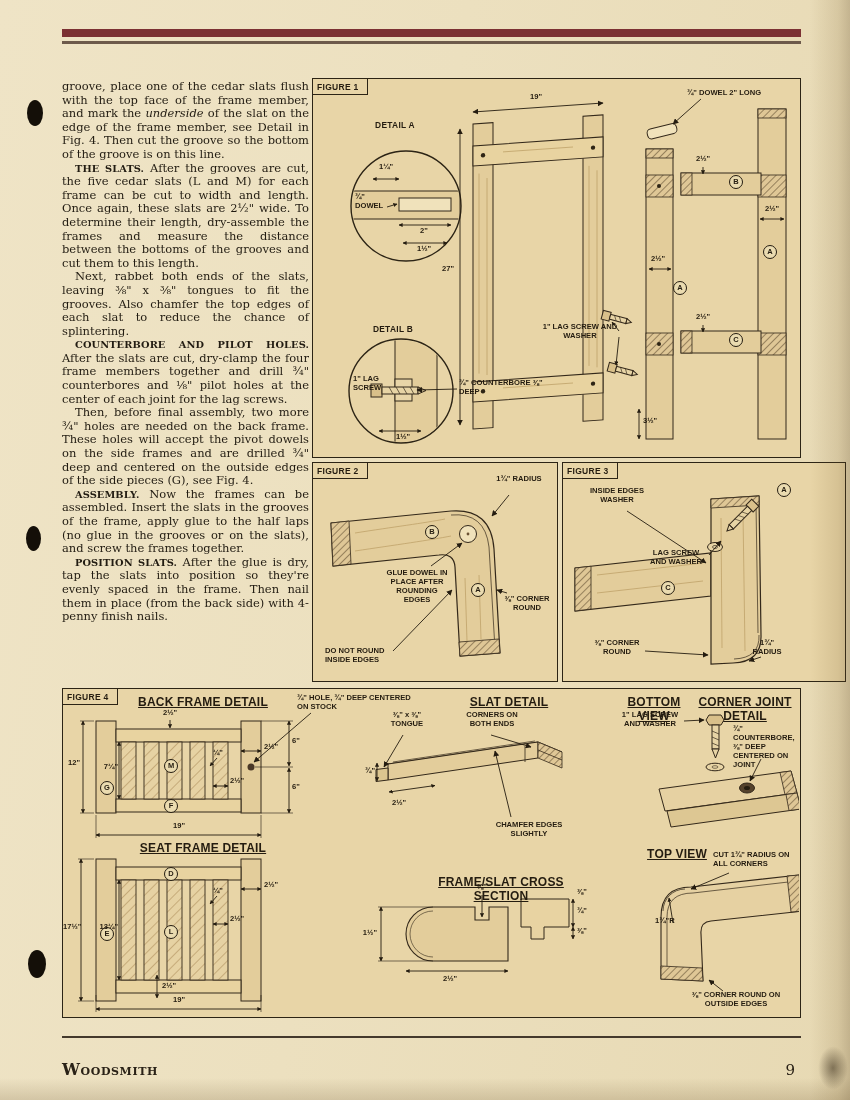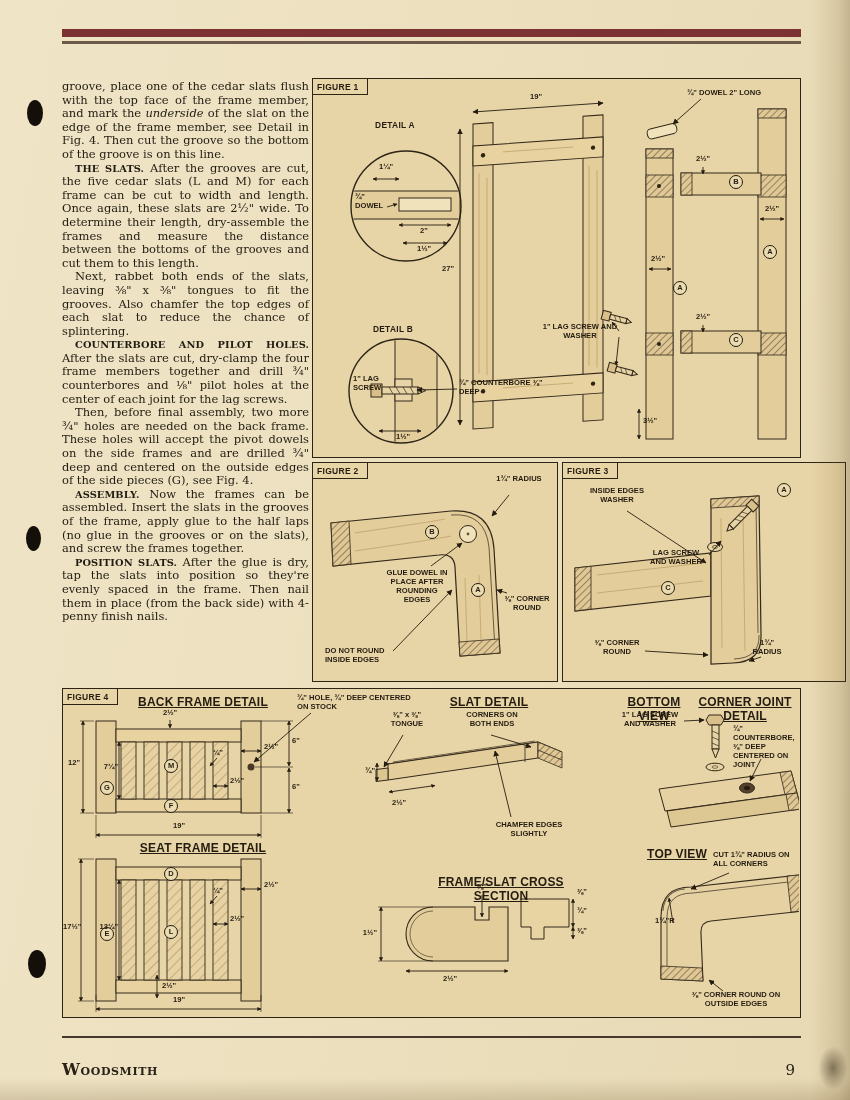--- a/index.html
+++ b/index.html
@@ -394,21 +394,21 @@
     <div class="lbl r" style="left:0px;top:234px;width:16px">17½"</div>
     <div class="circ" style="left:37px;top:238px">E</div>
     <div class="lbl r" style="left:33px;top:234px;width:22px">13¼"</div>
     <div class="circ" style="left:101px;top:178px">D</div>
     <div class="circ" style="left:101px;top:236px">L</div>
     <div class="lbl l" style="left:150px;top:198px;width:16px">¼"</div>
     <div class="lbl l" style="left:167px;top:226px;width:22px">2½"</div>
     <div class="lbl l" style="left:201px;top:192px;width:24px">2½"</div>
     <div class="lbl l" style="left:99px;top:293px;width:22px">2½"</div>
     <div class="lbl" style="left:103px;top:307px;width:26px">19"</div>
-    <div class="hd" style="left:384px;top:6px;width:84px">SLAT DETAIL</div>
+    <div class="hd" style="left:404px;top:6px;width:84px">SLAT DETAIL</div>
     <div class="lbl" style="left:314px;top:22px;width:60px">⅜" x ⅜" TONGUE</div>
     <div class="lbl" style="left:396px;top:22px;width:66px">CORNERS ON BOTH ENDS</div>
     <div class="lbl r" style="left:294px;top:78px;width:18px">¾"</div>
     <div class="lbl" style="left:324px;top:110px;width:24px">2½"</div>
     <div class="lbl" style="left:430px;top:132px;width:72px">CHAMFER EDGES SLIGHTLY</div>
     <div class="hd" style="left:368px;top:186px;width:140px">FRAME/SLAT CROSS SECTION</div>
     <div class="lbl r" style="left:294px;top:240px;width:20px">1½"</div>
     <div class="lbl" style="left:410px;top:194px;width:18px">⅜"</div>
     <div class="lbl l" style="left:514px;top:199px;width:18px">⅜"</div>
     <div class="lbl l" style="left:514px;top:218px;width:18px">¾"</div>

